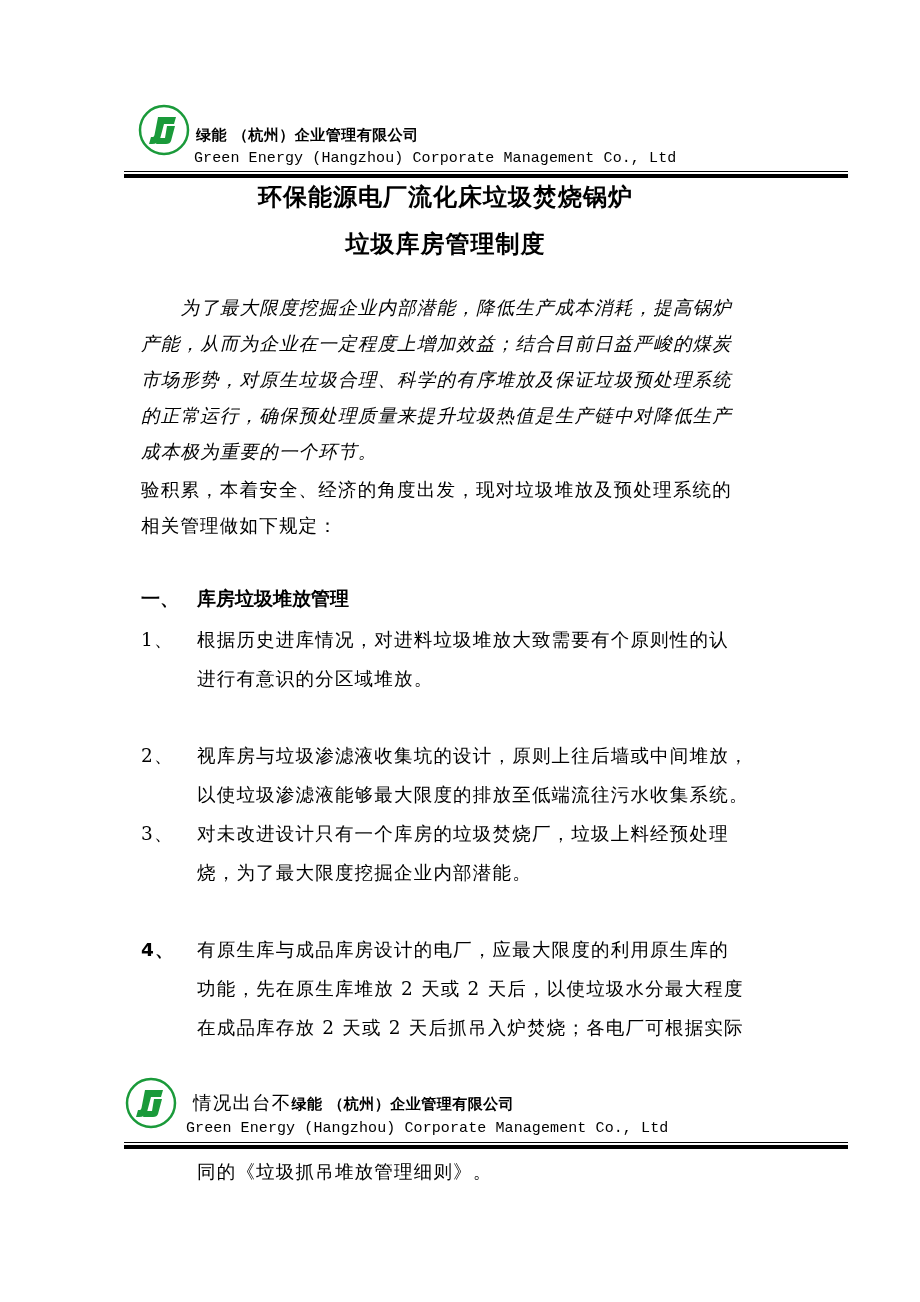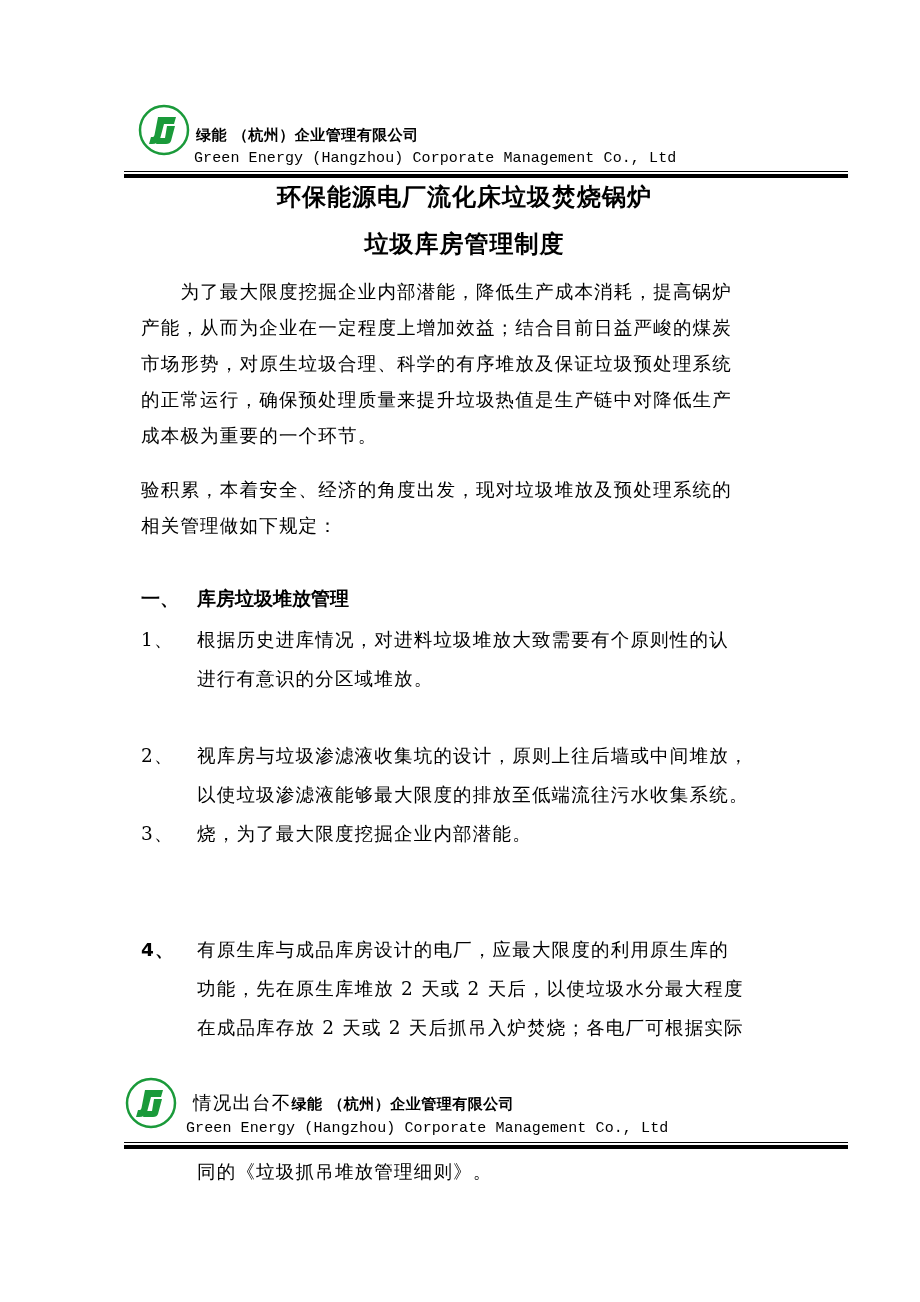--- a/index.html
+++ b/index.html
@@ -9,21 +9,21 @@
   .logo { position: absolute; width: 52px; height: 52px; }
   .logo svg { width: 52px; height: 52px; display: block; }
   .co-cn { position: absolute; font-family: "DejaVu Sans", sans-serif; font-weight: bold; font-size: 15px; white-space: nowrap; letter-spacing: 0.5px; }
   .co-en { position: absolute; font-family: "Liberation Mono", "DejaVu Sans Mono", monospace; font-size: 15px; white-space: nowrap; letter-spacing: 0.1px; }
   .rule { position: absolute; }
   .rule .thin { height: 1px; background: #000; }
   .rule .gap { height: 2px; }
   .rule .thick { height: 4px; background: #000; }
 
   .title { position: absolute; left: 0; width: 891px; text-align: center;
-           font-family: "DejaVu Sans", sans-serif; font-weight: bold; font-size: 24px; letter-spacing: 1px; padding-left: 19px; }
+           font-family: "DejaVu Sans", sans-serif; font-weight: bold; font-size: 24px; letter-spacing: 1px; }
 
   .para { position: absolute; left: 141px; width: 650px; font-size: 18.5px; line-height: 36px; text-align: justify; letter-spacing: 1.2px; }
   .para .line { display: block; white-space: nowrap; }
 
   .section-head { position: absolute; left: 141px; font-family: "DejaVu Sans", sans-serif; font-weight: bold; font-size: 19px; white-space: nowrap; }
   .section-head .num { display: inline-block; width: 56px; }
 
   .item { position: absolute; left: 141px; width: 660px; font-size: 18.5px; line-height: 39px; letter-spacing: 1.2px; }
   .item .num { position: absolute; left: 0; top: 0; width: 56px; }
   .item .num.bold { font-weight: bold; font-family: "DejaVu Sans", sans-serif; }
@@ -50,21 +50,21 @@
   <div class="co-en" style="left:194px; top:134px;">Green Energy (Hangzhou) Corporate Management Co., Ltd</div>
   <div class="rule" style="left:124px; top:155px; width:724px;">
     <div class="thin"></div>
       <div class="gap"></div>
       <div class="thick"></div>
   </div>
 
   <div class="title" style="top:165px;">环保能源电厂流化床垃圾焚烧锅炉</div>
   <div class="title" style="top:212px;">垃圾库房管理制度</div>
 
-  <div class="para" style="top:258px;">
+  <div class="para" style="top:274px;font-style:italic;">
     <span class="line">　　为了最大限度挖掘企业内部潜能，降低生产成本消耗，提高锅炉</span>
     <span class="line">产能，从而为企业在一定程度上增加效益；结合目前日益严峻的煤炭</span>
     <span class="line">市场形势，对原生垃圾合理、科学的有序堆放及保证垃圾预处理系统</span>
     <span class="line">的正常运行，确保预处理质量来提升垃圾热值是生产链中对降低生产</span>
     <span class="line">成本极为重要的一个环节。</span>
   </div>
   <div class="para" style="top:456px;">
     <span class="line">验积累，本着安全、经济的角度出发，现对垃圾堆放及预处理系统的</span>
     <span class="line">相关管理做如下规定：</span>
   </div>
@@ -85,20 +85,21 @@
     <span class="num">2、</span>
     <div class="body">
       <span>视库房与垃圾渗滤液收集坑的设计，原则上往后墙或中间堆放，</span>
       <span>以使垃圾渗滤液能够最大限度的排放至低端流往污水收集系统。</span>
     </div>
   </div>
 
   <div class="item" style="top:798px;">
     <span class="num">3、</span>
     <div class="body">
+      <span>对未改进设计只有一个库房的垃圾焚烧厂，垃圾上料经预处理</span>
       <span>烧，为了最大限度挖掘企业内部潜能。</span>
     </div>
   </div>
 
   <div class="item" style="top:914px;">
     <span class="num bold">4、</span>
     <div class="body">
       <span>有原生库与成品库房设计的电厂，应最大限度的利用原生库的</span>
       <span>功能，先在原生库堆放 2 天或 2 天后，以使垃圾水分最大程度</span>
       <span>在成品库存放 2 天或 2 天后抓吊入炉焚烧；各电厂可根据实际</span>

